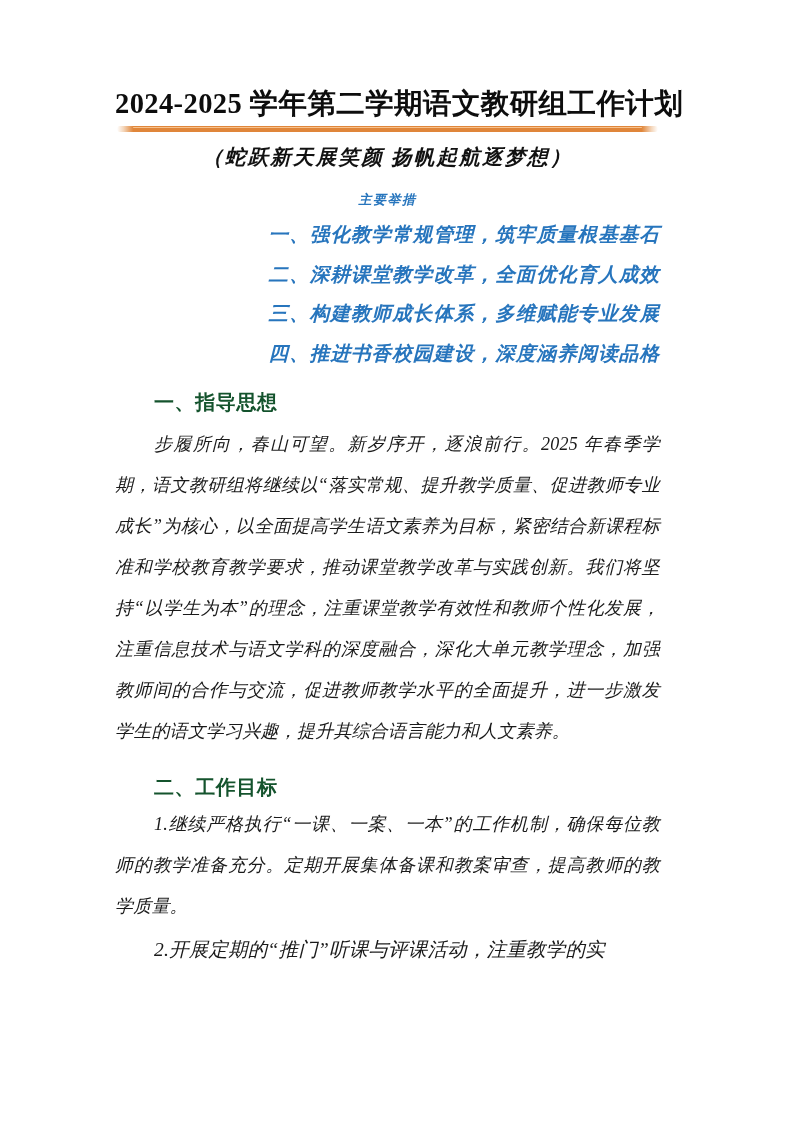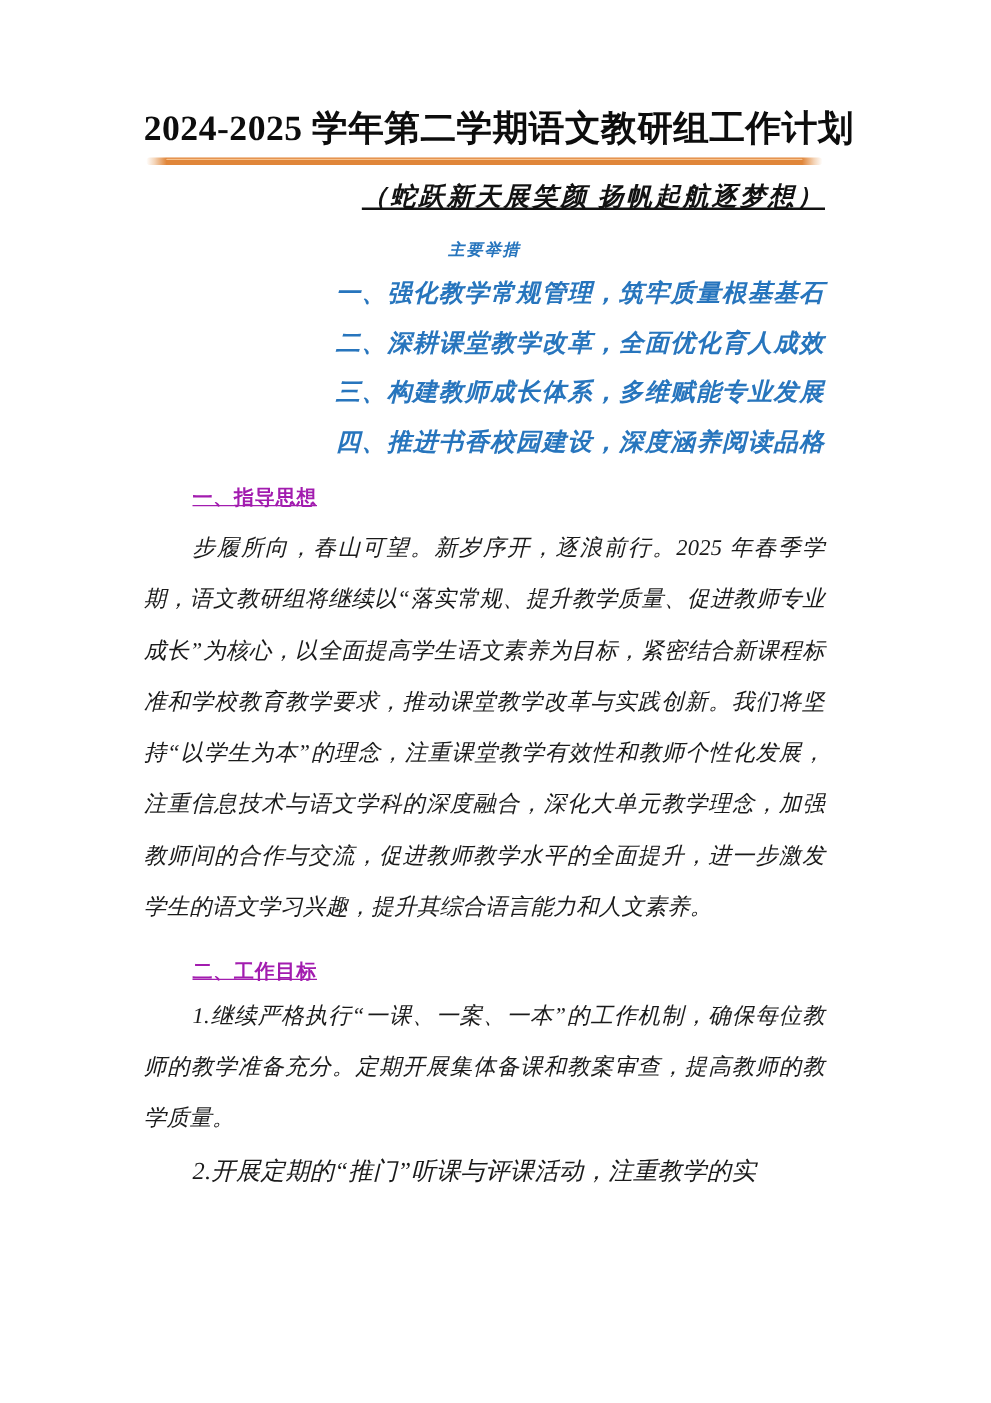--- a/index.html
+++ b/index.html
@@ -66,29 +66,28 @@
     right: 3%;
     top: 1px;
     height: 1.5px;
     background: rgba(255,214,170,0.75);
     border-radius: 1px;
   }
 
   .doc-subtitle {
     margin: 0;
     padding-top: 9px;
-    text-align: right;
+    text-align: center;
     font-family: "Liberation Serif", "DejaVu Serif", serif;
     font-style: italic;
     font-size: 20.5px;
     font-weight: 600;
     letter-spacing: 2.2px;
     color: #121212;
     white-space: nowrap;
-    text-decoration: underline;
   }
 
   
   .measures {
     margin: 0;
     padding: 0;
     list-style: none;
   }
   .measures-title {
     margin: 0;
@@ -113,27 +112,26 @@
     letter-spacing: 1.1px;
     color: #2775bd;
     white-space: nowrap;
   }
 
   
   .section-heading {
     margin: 0;
     padding-top: 20px;
     font-family: "Liberation Sans", "DejaVu Sans", sans-serif;
-    font-size: 16px;
+    font-size: 20px;
     font-weight: 700;
     letter-spacing: 0.6px;
-    color: #a21caf;
+    color: #14532d;
     text-indent: 39px;
     line-height: 1.5;
-    text-decoration: underline;
   }
 
   .body-para {
     margin: 0;
     padding-top: 7px;
     font-family: "Liberation Serif", "DejaVu Serif", serif;
     font-style: italic;
     font-size: 18px;
     font-weight: 400;
     line-height: 41px;

